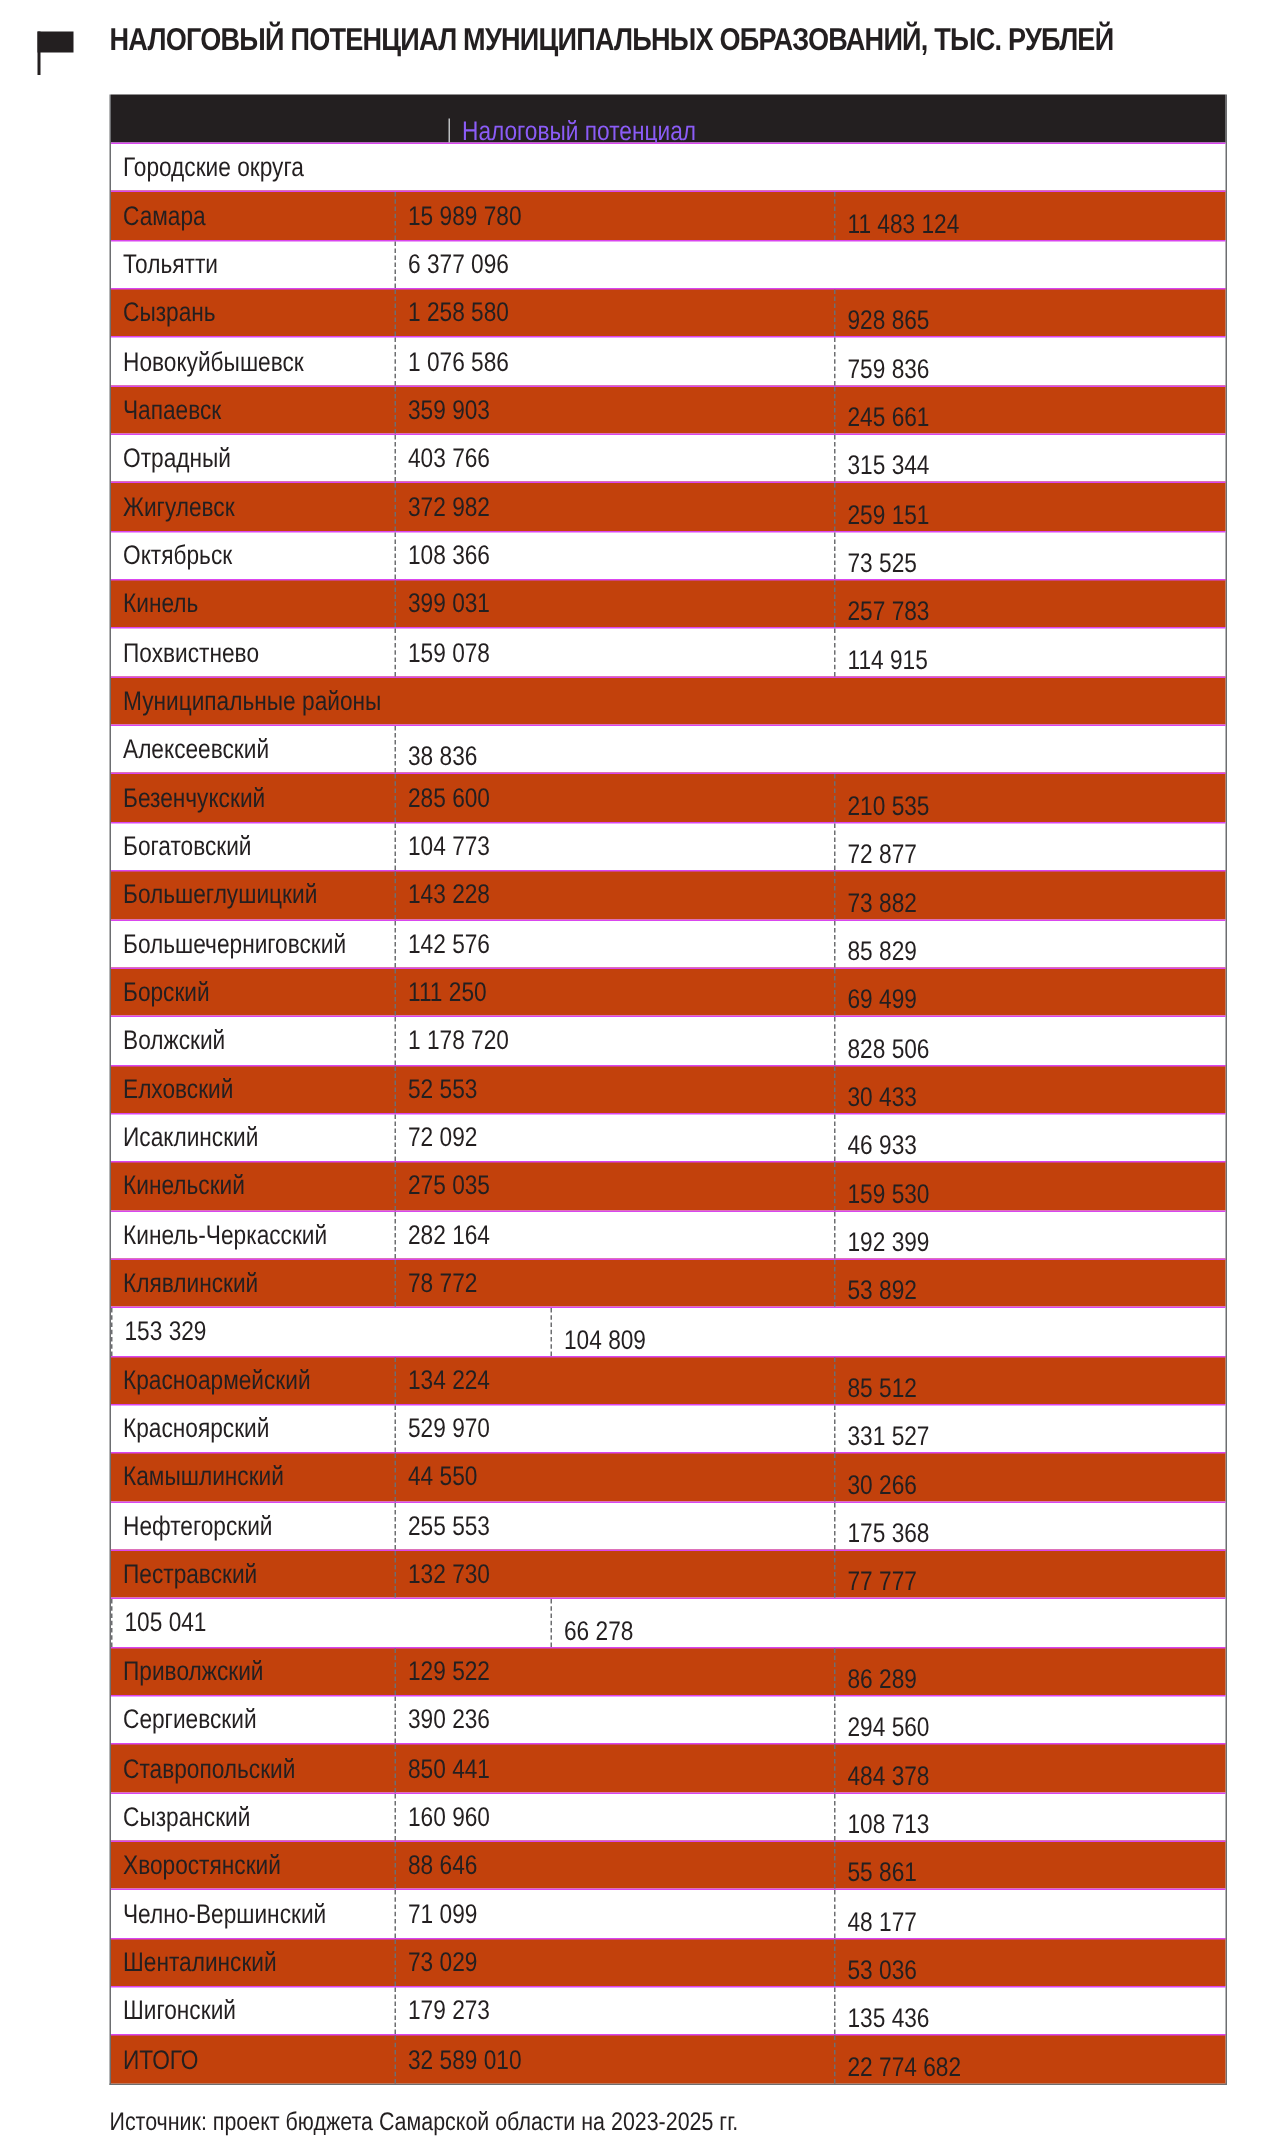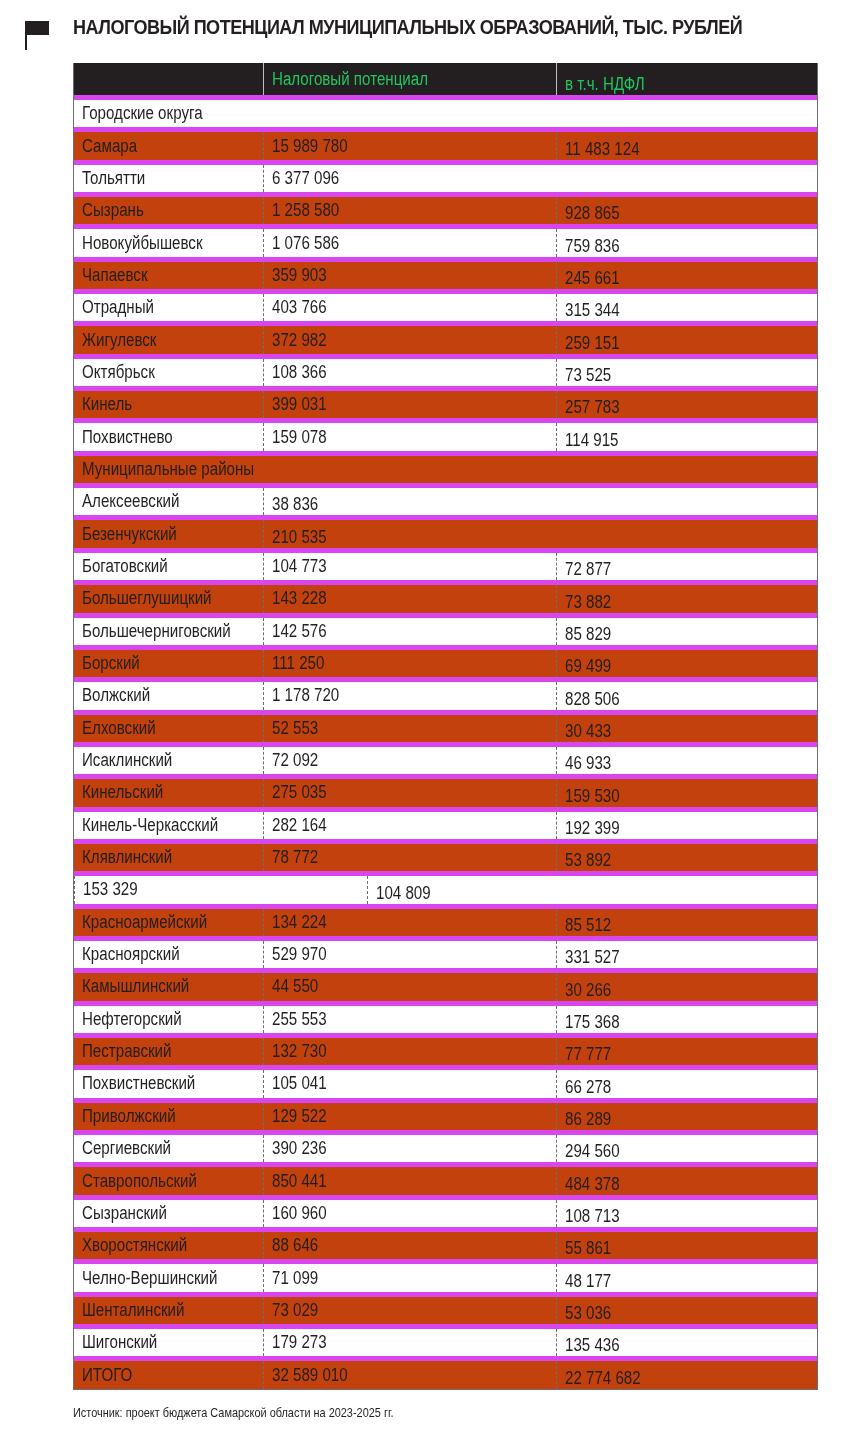--- a/index.html
+++ b/index.html
@@ -19,36 +19,36 @@
       transform: scaleX(0.86); transform-origin: left center; white-space: nowrap;
       color: #231f20;
     }
     .table {
       position: absolute; left: 73px; top: 63px; width: 745px;
       border-left: 1px solid #6d6e71; border-right: 1px solid #6d6e71; border-bottom: 1px solid #6d6e71;
       box-sizing: border-box;
     }
     .row {
       display: flex; height: 32.35px; box-sizing: border-box;
-      border-top: 5px solid #d946ef; font-size: 18px; align-items: center;
+      border-top: 1px solid #d946ef; font-size: 18px; align-items: center;
     }
     .row.gray { background: #c2410c; }
-    .row.header { background: #231f20; color: #22c55e; height: 32px; border-top: none; }
+    .row.header { background: #231f20; color: #8b5cf6; height: 32px; border-top: none; flex-direction: column; }
     .cell {
       height: 100%; display: flex; align-items: center; box-sizing: border-box;
       padding-left: 8px; white-space: nowrap; overflow: hidden;
     }
     .cell span { display: inline-block; transform: scaleX(0.84); transform-origin: left center; }
     .c1 { width: 189px; }
     .c2 { width: 293px; border-left: 1px dashed #6d6e71; }
     .c3 { flex: 1; border-left: 1px dashed #6d6e71; align-items: flex-end; }
     .header .c2, .header .c3 { border-left: 1px solid #bcbec0; }
     .section .c1 { width: 100%; }
     .source {
-      position: absolute; left: 73px; top: 1405px; font-size: 13px; white-space: nowrap;
+      position: absolute; left: 73px; top: 1405px; font-size: 17px; white-space: nowrap;
     }
     .source span { display: inline-block; transform: scaleX(0.84); transform-origin: left center; }
   </style>
 </head>
 <body>
 
 <div class="flag">
   <div class="pole"></div>
     <div class="cloth"></div>
 </div>
@@ -188,20 +188,23 @@
         <span>Алексеевский</span>
       </div>
       <div class="cell c3">
         <span>38 836</span>
       </div>
     </div>
     <div class="row gray">
       <div class="cell c1">
         <span>Безенчукский</span>
       </div>
+      <div class="cell c2">
+        <span>285 600</span>
+      </div>
       <div class="cell c3">
         <span>210 535</span>
       </div>
     </div>
     <div class="row">
       <div class="cell c1">
         <span>Богатовский</span>
       </div>
       <div class="cell c2">
         <span>104 773</span>
@@ -366,23 +369,20 @@
         <span>Пестравский</span>
       </div>
       <div class="cell c2">
         <span>132 730</span>
       </div>
       <div class="cell c3">
         <span>77 777</span>
       </div>
     </div>
     <div class="row">
-      <div class="cell c1">
-        <span>Похвистневский</span>
-      </div>
       <div class="cell c2">
         <span>105 041</span>
       </div>
       <div class="cell c3">
         <span>66 278</span>
       </div>
     </div>
     <div class="row gray">
       <div class="cell c1">
         <span>Приволжский</span>

